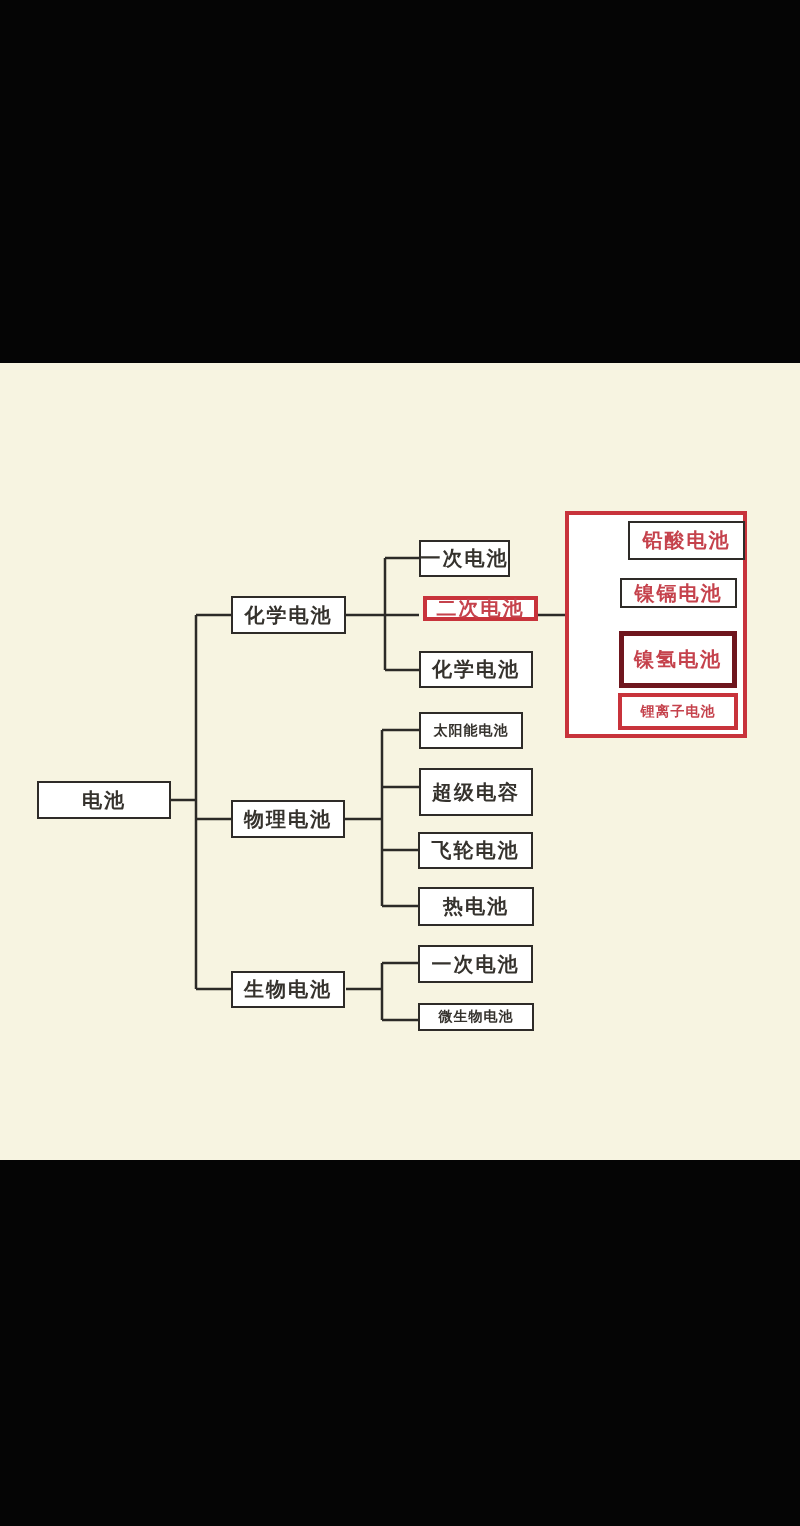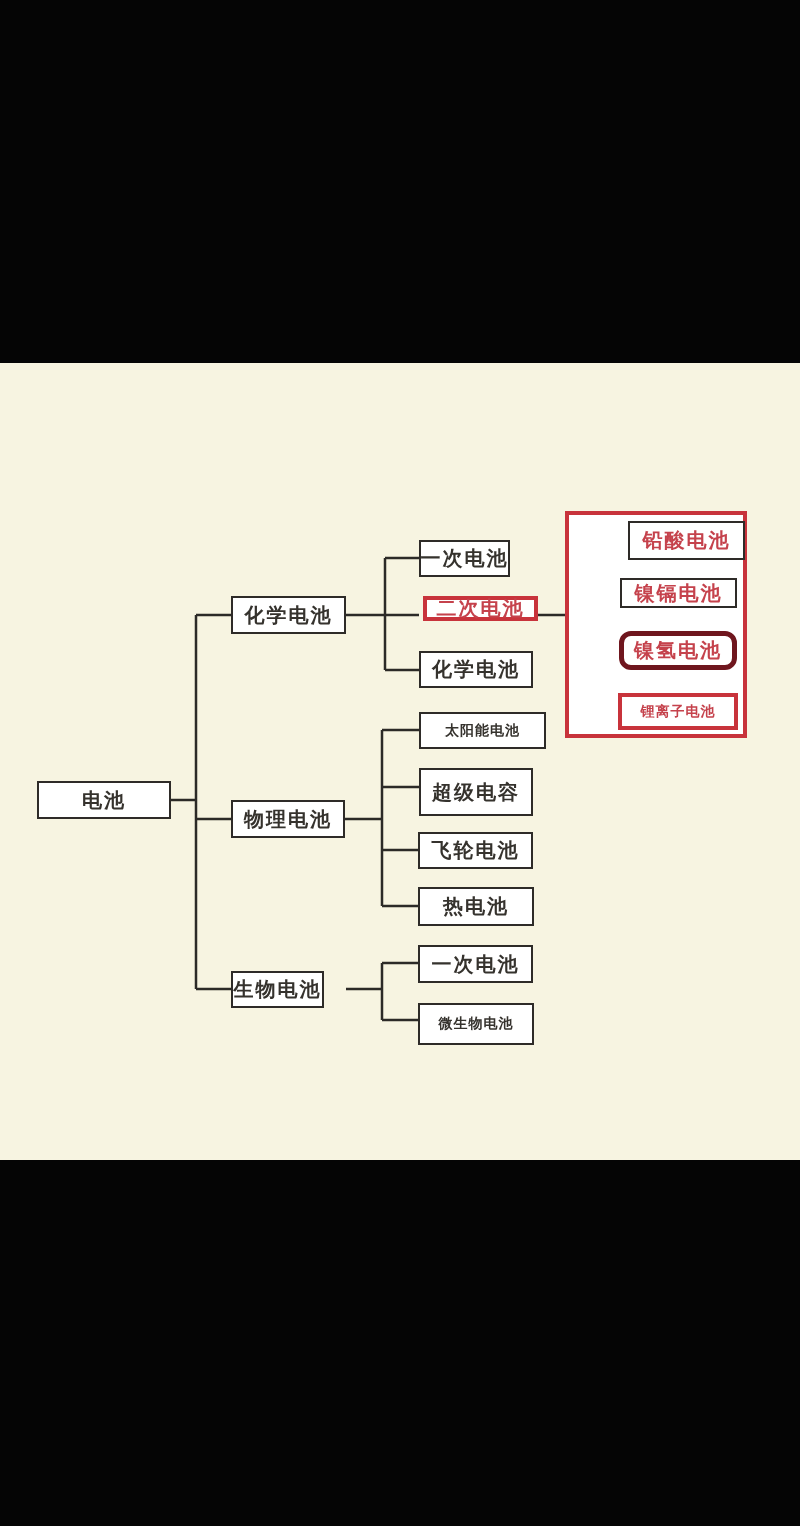--- a/index.html
+++ b/index.html
@@ -48,32 +48,32 @@
       M575 540 V711
       M575 540 H622  M575 597 H622  M575 649 H621  M575 711 H620"></path>
   </svg>
 
   <div class="group-box" style="left:565px;top:511px;width:182px;height:227px;"></div>
 
   <div class="node" style="left:37px;top:781px;width:134px;height:38px;">电池</div>
 
   <div class="node" style="left:231px;top:596px;width:115px;height:38px;">化学电池</div>
   <div class="node" style="left:231px;top:800px;width:114px;height:38px;">物理电池</div>
-  <div class="node" style="left:231px;top:971px;width:93px;height:37px;">生物电池</div>
+  <div class="node" style="left:231px;top:971px;width:114px;height:37px;">生物电池</div>
 
   <div class="node" style="left:419px;top:540px;width:91px;height:37px;">一次电池</div>
   <div class="node red-frame" style="left:423px;top:596px;width:115px;height:25px;">二次电池</div>
   <div class="node" style="left:419px;top:651px;width:114px;height:37px;">化学电池</div>
 
-  <div class="node wide5" style="left:419px;top:712px;width:127px;height:37px;">太阳能电池</div>
+  <div class="node wide5" style="left:419px;top:712px;width:104px;height:37px;">太阳能电池</div>
   <div class="node" style="left:419px;top:768px;width:114px;height:48px;">超级电容</div>
   <div class="node" style="left:418px;top:832px;width:115px;height:37px;">飞轮电池</div>
   <div class="node" style="left:418px;top:887px;width:116px;height:39px;">热电池</div>
 
   <div class="node" style="left:418px;top:945px;width:115px;height:38px;">一次电池</div>
-  <div class="node wide5" style="left:418px;top:1003px;width:116px;height:42px;">微生物电池</div>
+  <div class="node wide5" style="left:418px;top:1003px;width:116px;height:28px;">微生物电池</div>
 
   <div class="node red-text" style="left:620px;top:521px;width:117px;height:39px;margin-left:8px;">铅酸电池</div>
   <div class="node red-text" style="left:620px;top:578px;width:117px;height:30px;">镍镉电池</div>
-  <div class="node maroon-frame" style="left:619px;top:631px;width:118px;height:39px;border-radius:12px;">镍氢电池</div>
+  <div class="node maroon-frame" style="left:619px;top:631px;width:118px;height:57px;">镍氢电池</div>
   <div class="node red-frame wide5" style="left:618px;top:693px;width:120px;height:37px;">锂离子电池</div>
 
 </div>
 
 </body></html>

